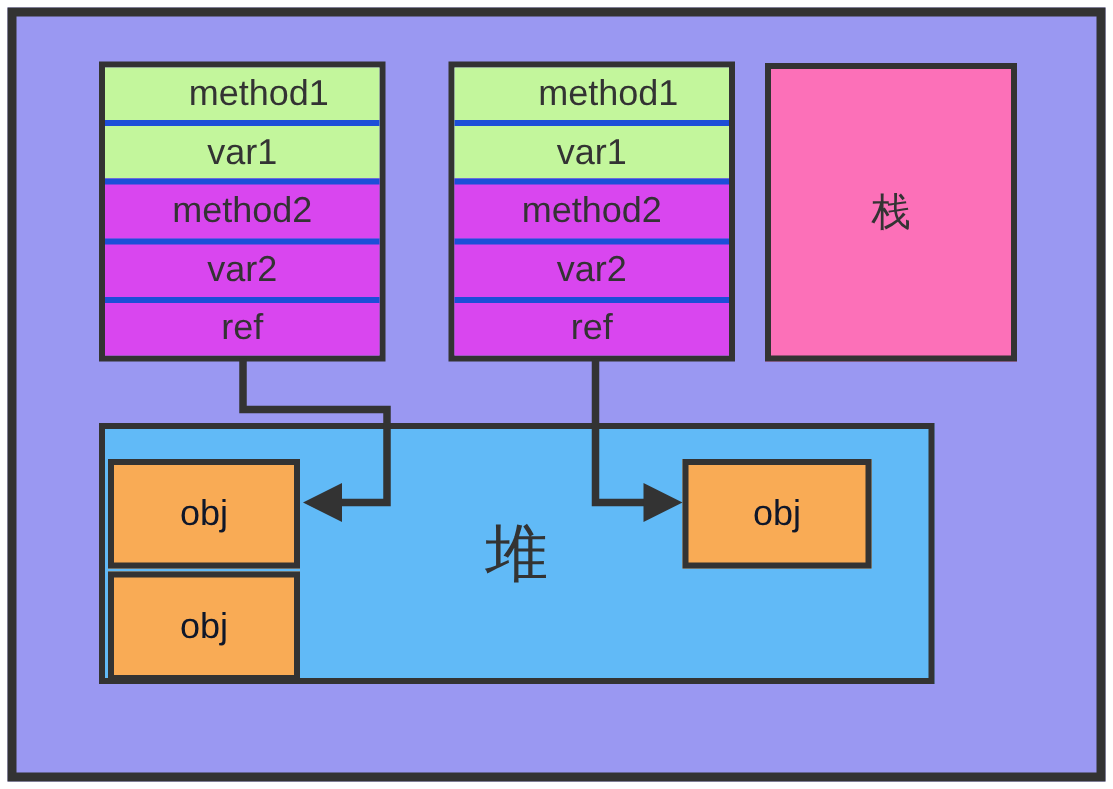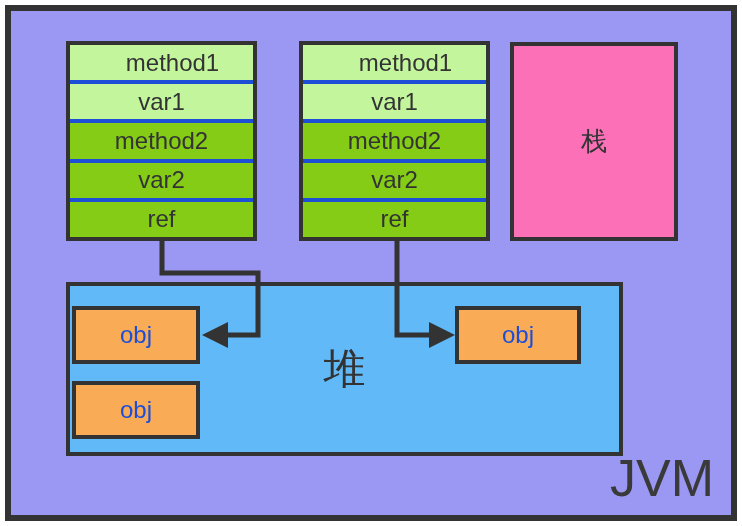--- a/index.html
+++ b/index.html
@@ -35,21 +35,21 @@
     flex: 1;
     display: flex;
     align-items: center;
     justify-content: center;
     font-size: 24px;
     color: #333333;
     border-top: 4px solid #1d4ed8;
   }
   .frame .row:first-child { border-top: none; padding-left: 22px; }
   .row.green  { background: #c3f69c; }
-  .row.yellow { background: #84cc16; }
+  .row.yellow { background: #d946ef; }
   .stack-box {
     position: absolute;
     left: 510px; top: 42px;
     width: 168px; height: 199px;
     background: #fc70b8;
     border: 4px solid #333333;
     display: flex;
     align-items: center;
     justify-content: center;
     font-size: 26px;
@@ -64,28 +64,28 @@
     display: flex;
     align-items: center;
     justify-content: center;
   }
   .heap-label {
     font-size: 42px;
     color: #333333;
   }
   .obj-box {
     position: absolute;
-    width: 128px; height: 58px;
+    width: 128px; height: 73px;
     background: #f9ab55;
     border: 4px solid #333333;
     display: flex;
     align-items: center;
     justify-content: center;
     font-size: 24px;
-    color: #1d4ed8;
+    color: #0f172a;
   }
   .obj-1 { left: 72px;  top: 306px; }
   .obj-2 { left: 72px;  top: 381px; }
   .obj-3 { left: 455px; top: 306px; width: 126px; }
   .arrows {
     position: absolute;
     left: 0; top: 0;
     width: 742px; height: 526px;
     pointer-events: none;
   }
@@ -132,15 +132,14 @@
 
   <svg class="arrows" viewBox="0 0 742 526" xmlns="http://www.w3.org/2000/svg">
 
     <polyline points="162,239 162,273 258,273 258,335 226,335" fill="none" stroke="#333333" stroke-width="5"></polyline>
     <polygon points="202,335 228,322 228,348" fill="#333333"></polygon>
 
     <polyline points="397,239 397,335 431,335" fill="none" stroke="#333333" stroke-width="5"></polyline>
     <polygon points="455,335 429,322 429,348" fill="#333333"></polygon>
   </svg>
 
-  <div class="jvm-text">JVM</div>
 
 </div>
 
 </body></html>

